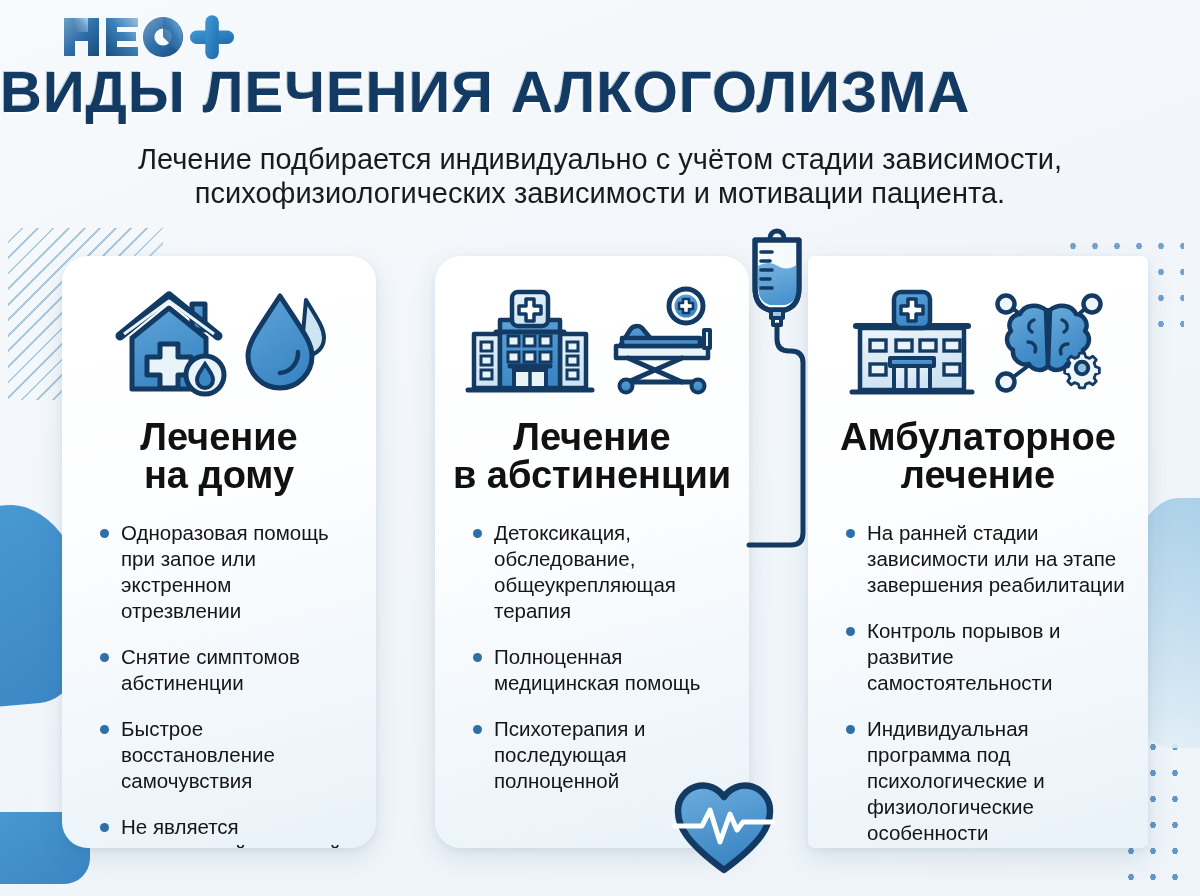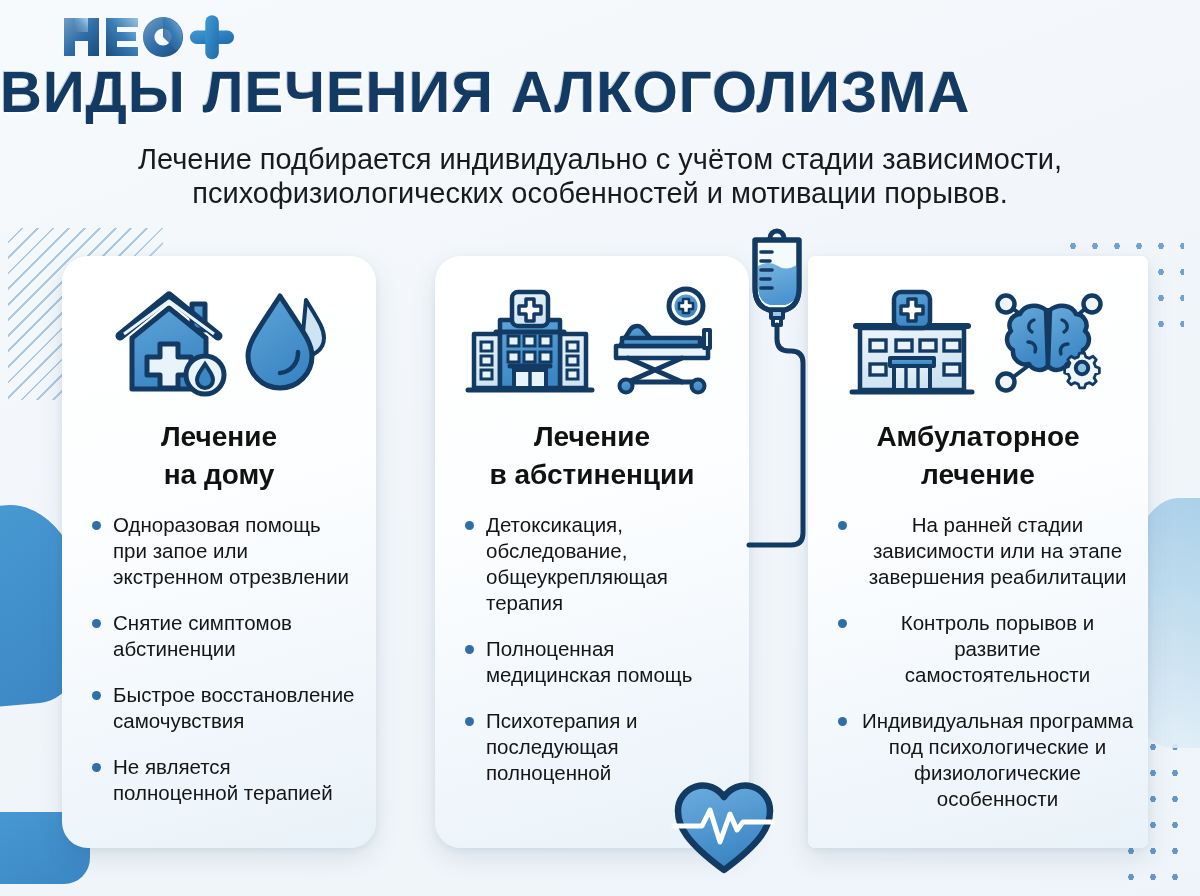--- a/index.html
+++ b/index.html
@@ -118,34 +118,34 @@
     height: 124px;
     display: flex;
     align-items: center;
     justify-content: center;
     gap: 14px;
   }
   .card-title {
     position: absolute;
     left: 14px; right: 14px; top: 162px;
     text-align: center;
-    font-size: 28px;
+    font-size: 38px;
     font-weight: bold;
     line-height: 38px;
     color: #111111;
   }
   .card-title .l2 { display: block; }
 
   .bullets {
     position: absolute;
     left: 24px; right: 14px; top: 252px;
-    margin: 4px; padding: 0;
+    margin: 12px; padding: 0;
     list-style: none;
   }
-  .card-3 .bullets { left: 24px; right: 8px; text-align: center; }
+  .card-3 .bullets { left: 24px; right: 8px; }
   .bullets li {
     position: relative;
     padding-left: 23px;
     margin-bottom: 20px;
     font-size: 20.5px;
     line-height: 26px;
     color: #151515;
   }
   .bullets li::before {
     content: "";
@@ -204,21 +204,21 @@
       <path d="M101 3.5 a19.5 19.5 0 0 1 13.9 33.2 L101 23 Z" fill="url(#lgB)" opacity=".85"></path>
 
       <rect x="128" y="16.5" width="44" height="13.5" rx="6.7" fill="url(#lgC)"></rect>
       <rect x="143.3" y="1.3" width="13.5" height="44" rx="6.7" fill="url(#lgC)"></rect>
     </svg>
   </div>
 
   <div class="page-title">ВИДЫ ЛЕЧЕНИЯ АЛКОГОЛИЗМА</div>
   <div class="subtitle">
     <span class="l1">Лечение подбирается индивидуально с учётом стадии зависимости,</span>
-    <span class="l2">психофизиологических особенностей и мотивации порывов.</span>
+    <span class="l2">психофизиологических зависимости и мотивации пациента.</span>
   </div>
 
   <div class="cards">
 
     <div class="card card-1">
       <div class="card-icons">
 
         <span>
           <svg width="118" height="112" viewBox="0 0 118 112">
             <defs>

